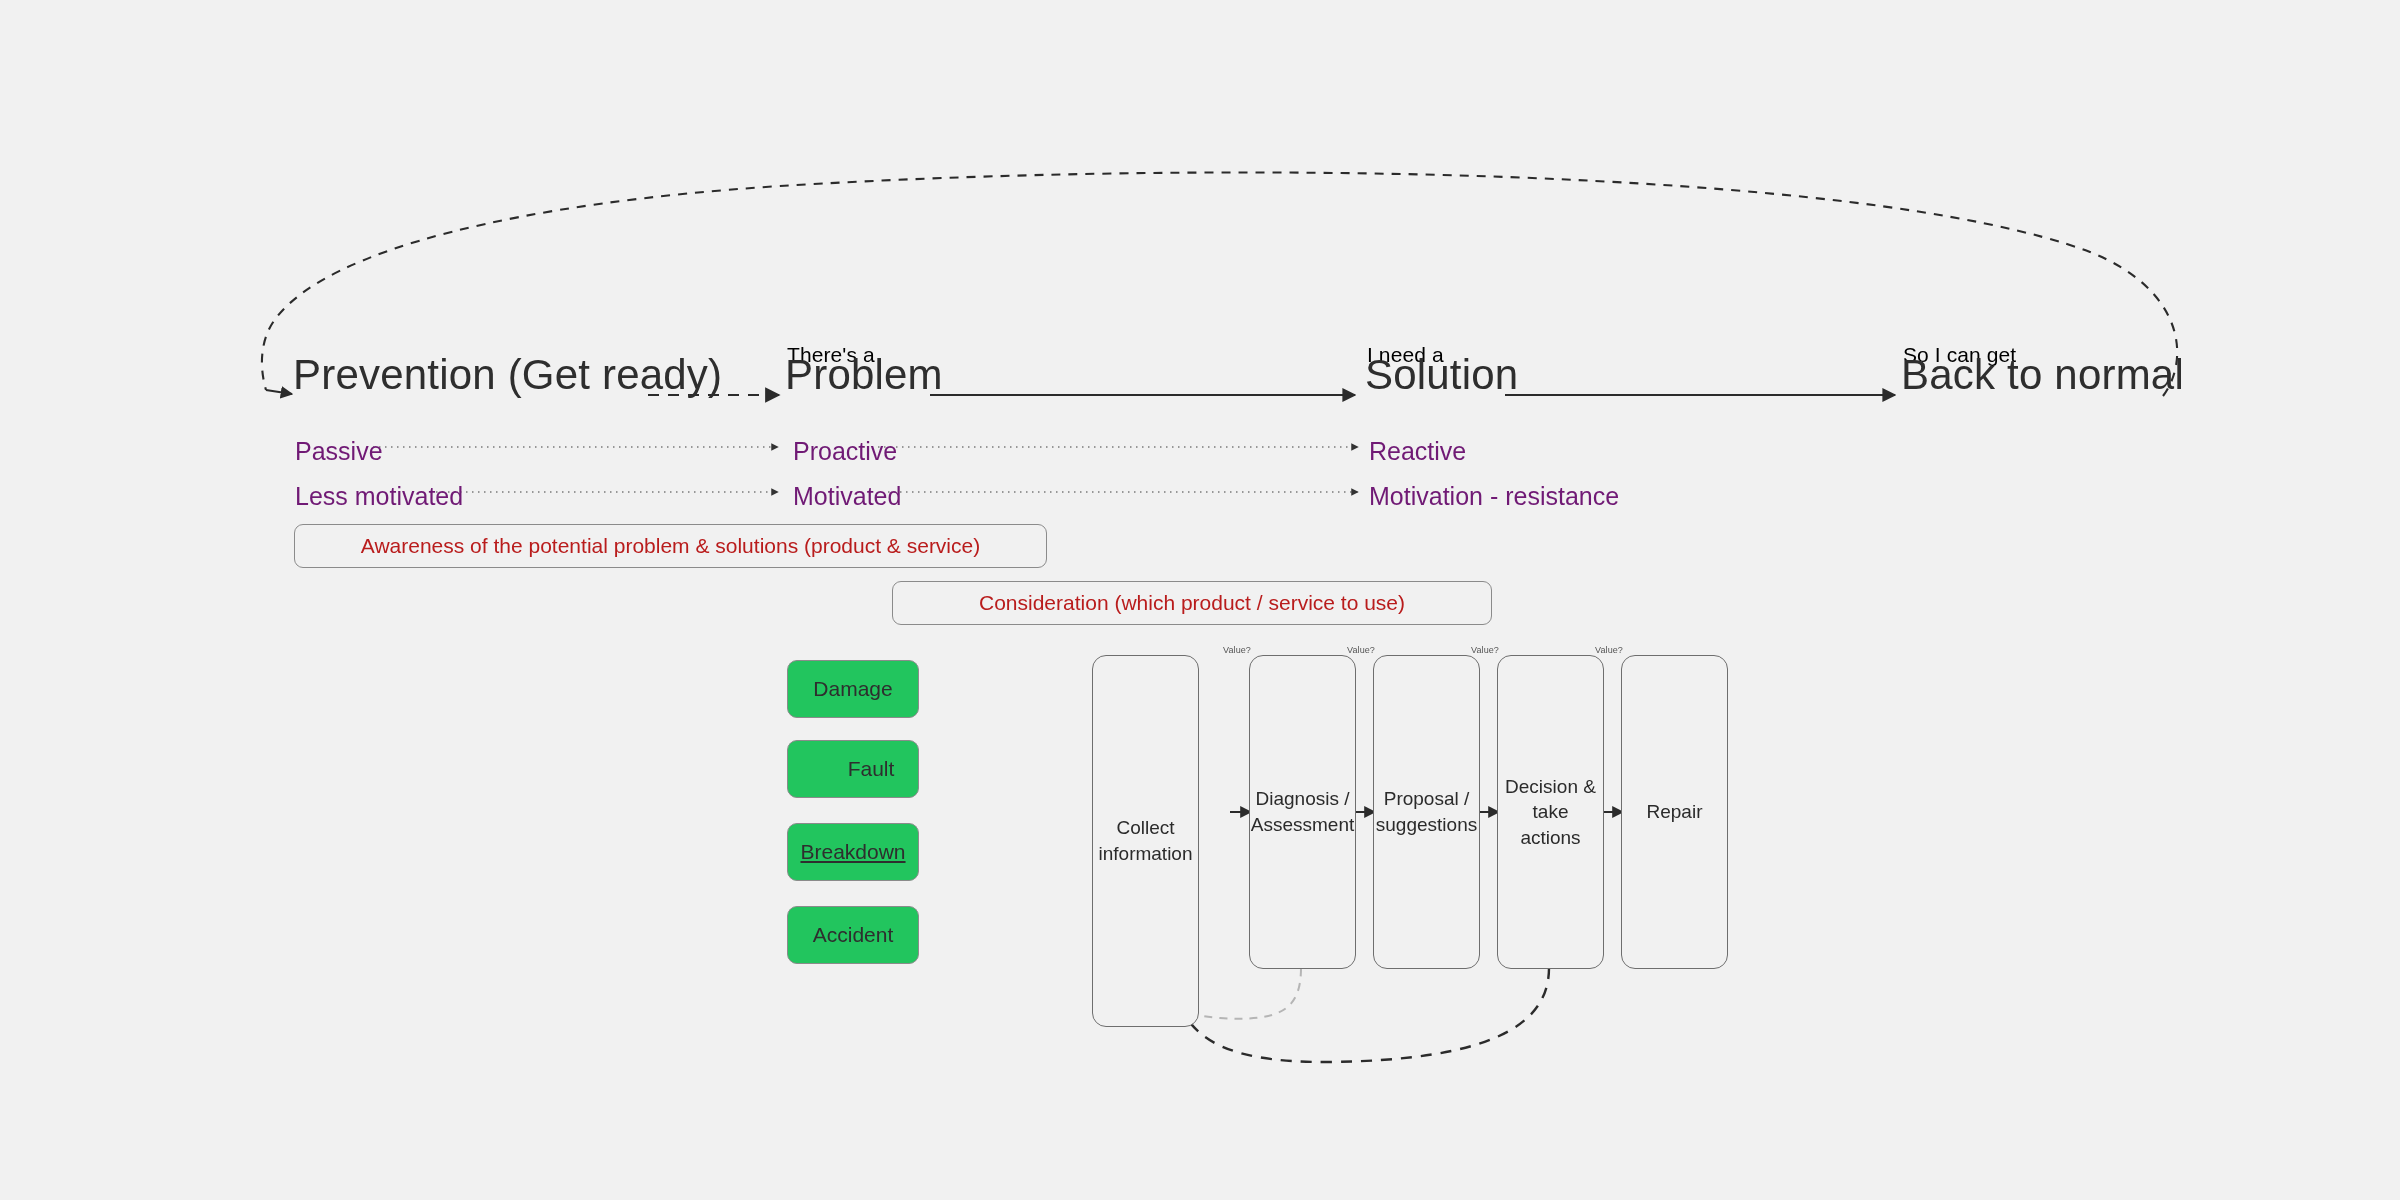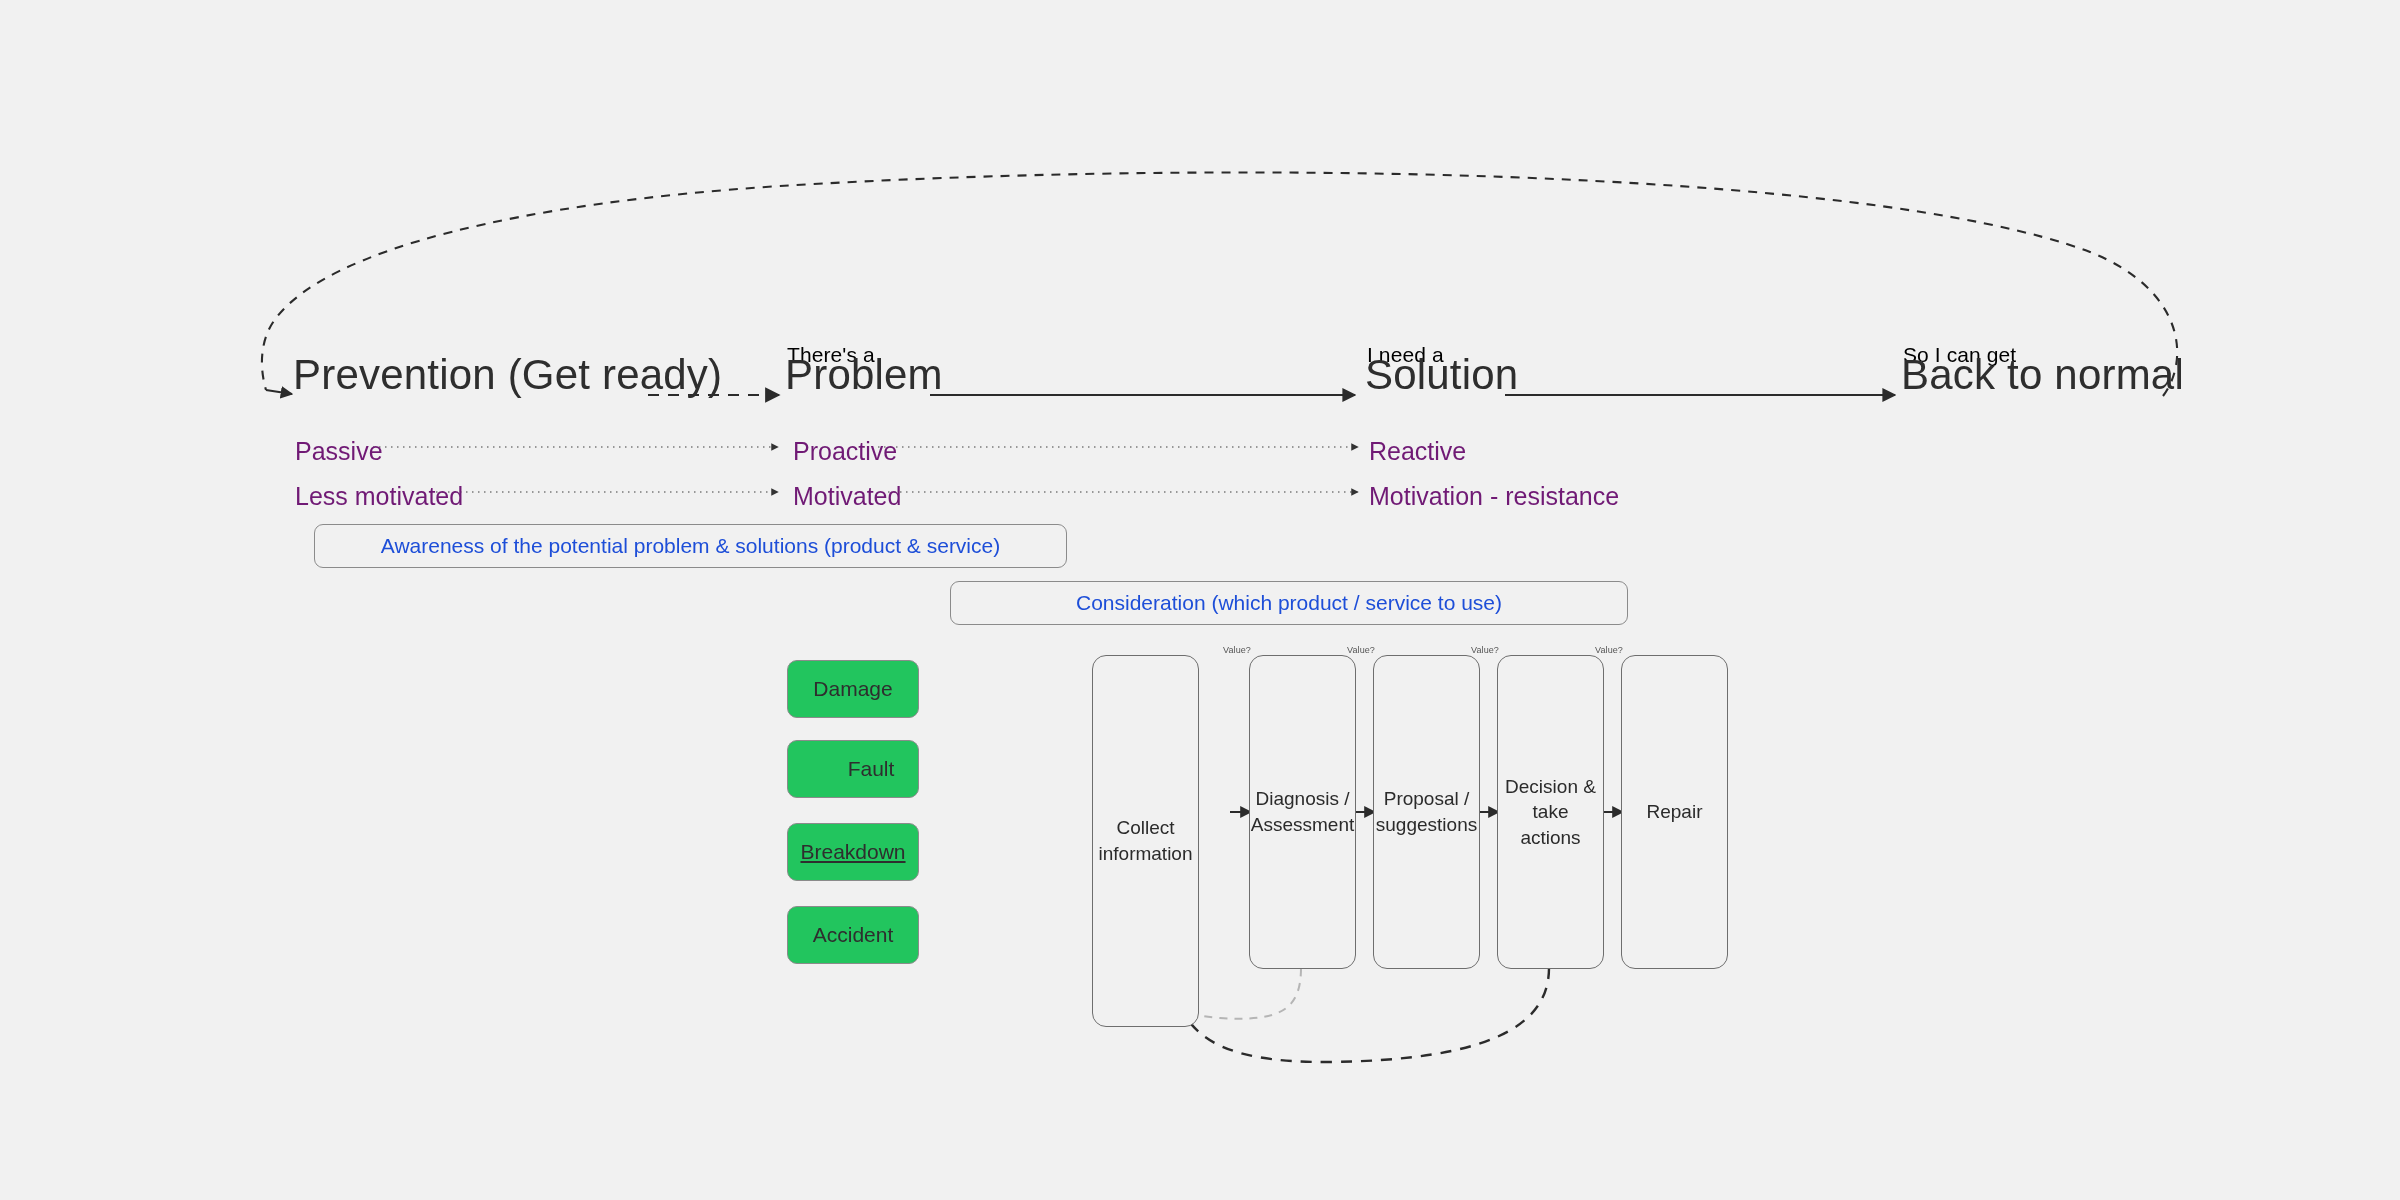--- a/index.html
+++ b/index.html
@@ -56,23 +56,22 @@
   .banner {
     position: absolute;
     box-sizing: border-box;
     border: 1.6px solid #8b8b8b;
     border-radius: 9px;
     background: #f1f1f1;
     display: flex;
     align-items: center;
     justify-content: center;
     font-size: 21px;
-    color: #1d4ed8;
-    white-space: nowrap;
-    margin-left: 20px;
+    color: #b91c1c;
+    white-space: nowrap;
   }
 
   
   .chip {
     position: absolute;
     box-sizing: border-box;
     border: 1.6px solid #8b8b8b;
     border-radius: 10px;
     background: #22c55e;
     display: flex;
@@ -187,21 +186,21 @@
   <div class="axis-label" style="left:295px; top:437px;">Passive</div>
   <div class="axis-label" style="left:793px; top:437px;">Proactive</div>
   <div class="axis-label" style="left:1369px; top:437px;">Reactive</div>
 
   <div class="axis-label" style="left:295px; top:482px;">Less motivated</div>
   <div class="axis-label" style="left:793px; top:482px;">Motivated</div>
   <div class="axis-label" style="left:1369px; top:482px;">Motivation - resistance</div>
 
   <div class="banner" style="left:294px; top:524px; width:753px; height:44px;">Awareness of the potential problem &amp; solutions (product &amp; service)</div>
 
-  <div class="banner" style="left:930px; top:581px; width:678px; height:44px;">Consideration (which product / service to use)</div>
+  <div class="banner" style="left:892px; top:581px; width:600px; height:44px;">Consideration (which product / service to use)</div>
 
   <div class="chip" style="left:787px; top:660px; width:132px; height:58px;">Damage</div>
   <div class="chip" style="left:787px; top:740px; width:132px; height:58px;padding-left:36px;">Fault</div>
   <div class="chip" style="left:787px; top:823px; width:132px; height:58px;text-decoration:underline;">Breakdown</div>
   <div class="chip" style="left:787px; top:906px; width:132px; height:58px;">Accident</div>
 
   <div class="value-tag" style="left:1223px; top:645px;">Value?</div>
   <div class="value-tag" style="left:1347px; top:645px;">Value?</div>
   <div class="value-tag" style="left:1471px; top:645px;">Value?</div>
   <div class="value-tag" style="left:1595px; top:645px;">Value?</div>

